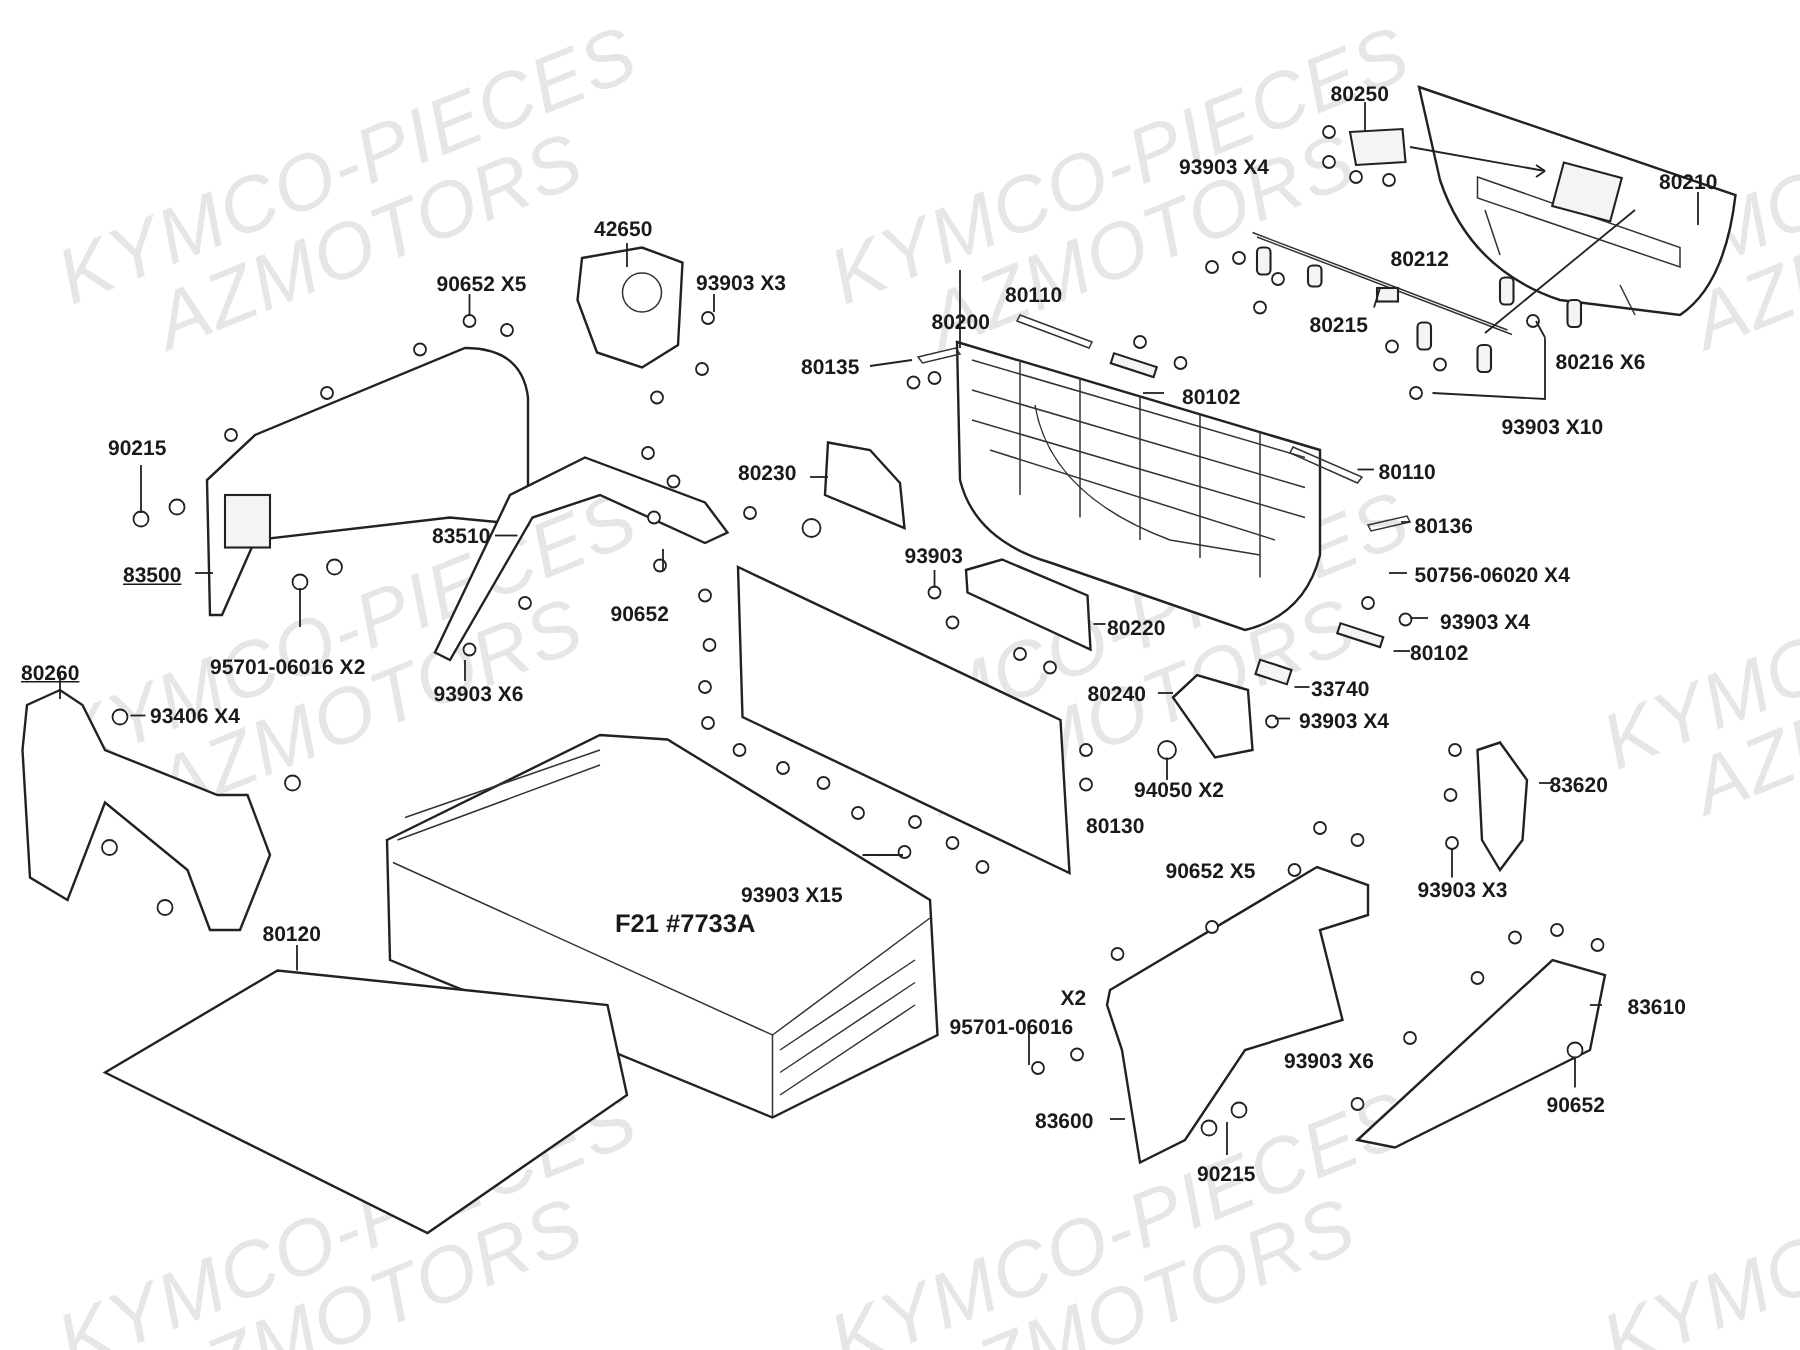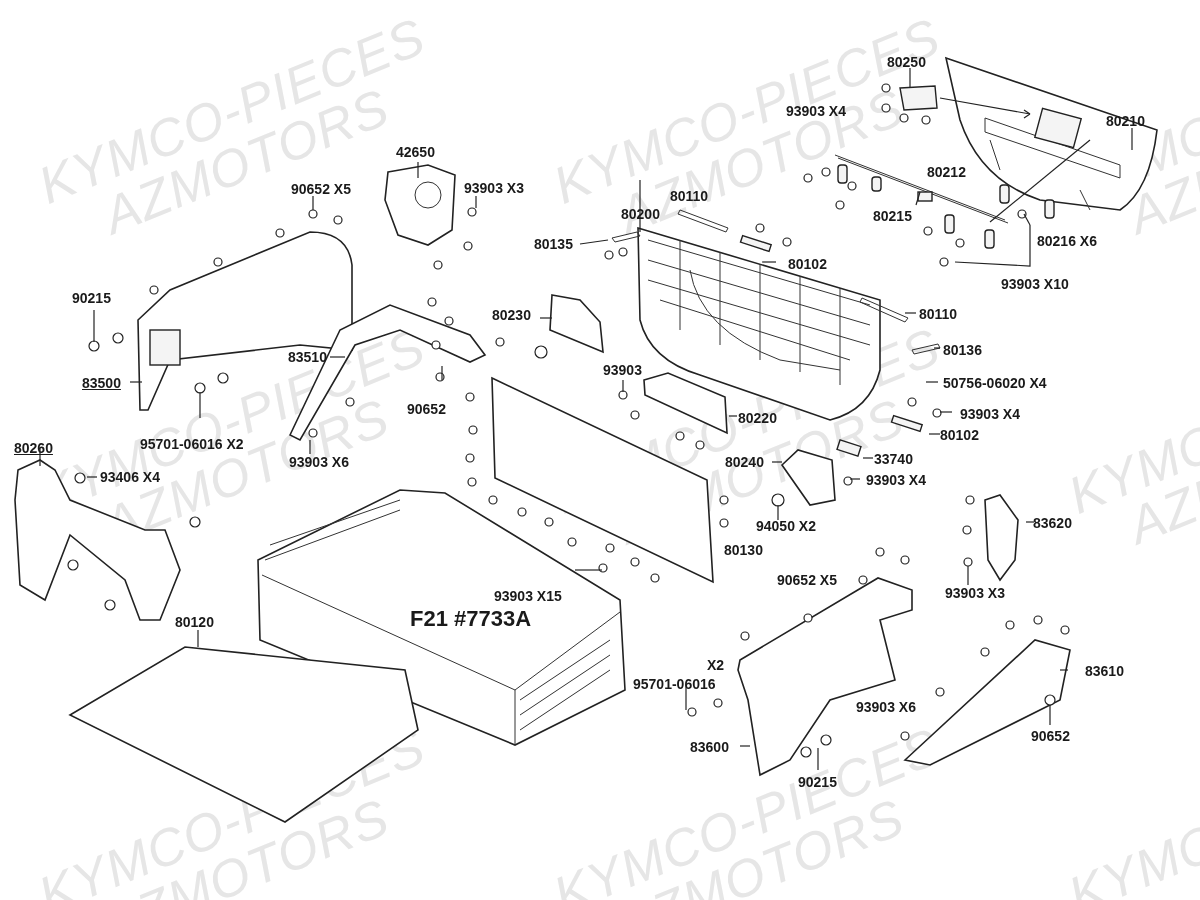--- a/index.html
+++ b/index.html
@@ -5,21 +5,21 @@
   html, body { margin: 0; padding: 0; background: #ffffff; }
   body { width: 1200px; height: 900px; position: relative; overflow: hidden;
          font-family: "Liberation Sans", sans-serif; }
   #diagram { position: absolute; left: 0; top: 0; width: 1200px; height: 900px; }
   .wm { position: absolute; font-family: "Liberation Sans", sans-serif; font-style: italic;
         font-size: 52px; color: #e6e6e6; transform: rotate(-22deg); transform-origin: left top;
         white-space: nowrap; letter-spacing: 1px; pointer-events: none; }
   .lbl { position: absolute; font-family: "Liberation Sans", sans-serif; font-weight: bold;
          font-size: 14px; color: #1a1a1a; white-space: nowrap; line-height: 16px; cursor: pointer; }
   .code { position: absolute; font-family: "Liberation Sans", sans-serif; font-weight: bold;
-          font-size: 22px; color: #1a1a1a; white-space: nowrap; }
+          font-size: 17px; color: #1a1a1a; white-space: nowrap; }
   svg .part { fill: #ffffff; stroke: #222; stroke-width: 1.6; }
   svg .partg { fill: #f4f4f4; stroke: #222; stroke-width: 1.4; }
   svg .thin { fill: none; stroke: #333; stroke-width: 1; }
   svg .lead { fill: none; stroke: #222; stroke-width: 1.2; }
   svg .screw { fill: #fff; stroke: #222; stroke-width: 1.2; }
 </style>
 </head>
 <body>
 
 <div id="diagram">

